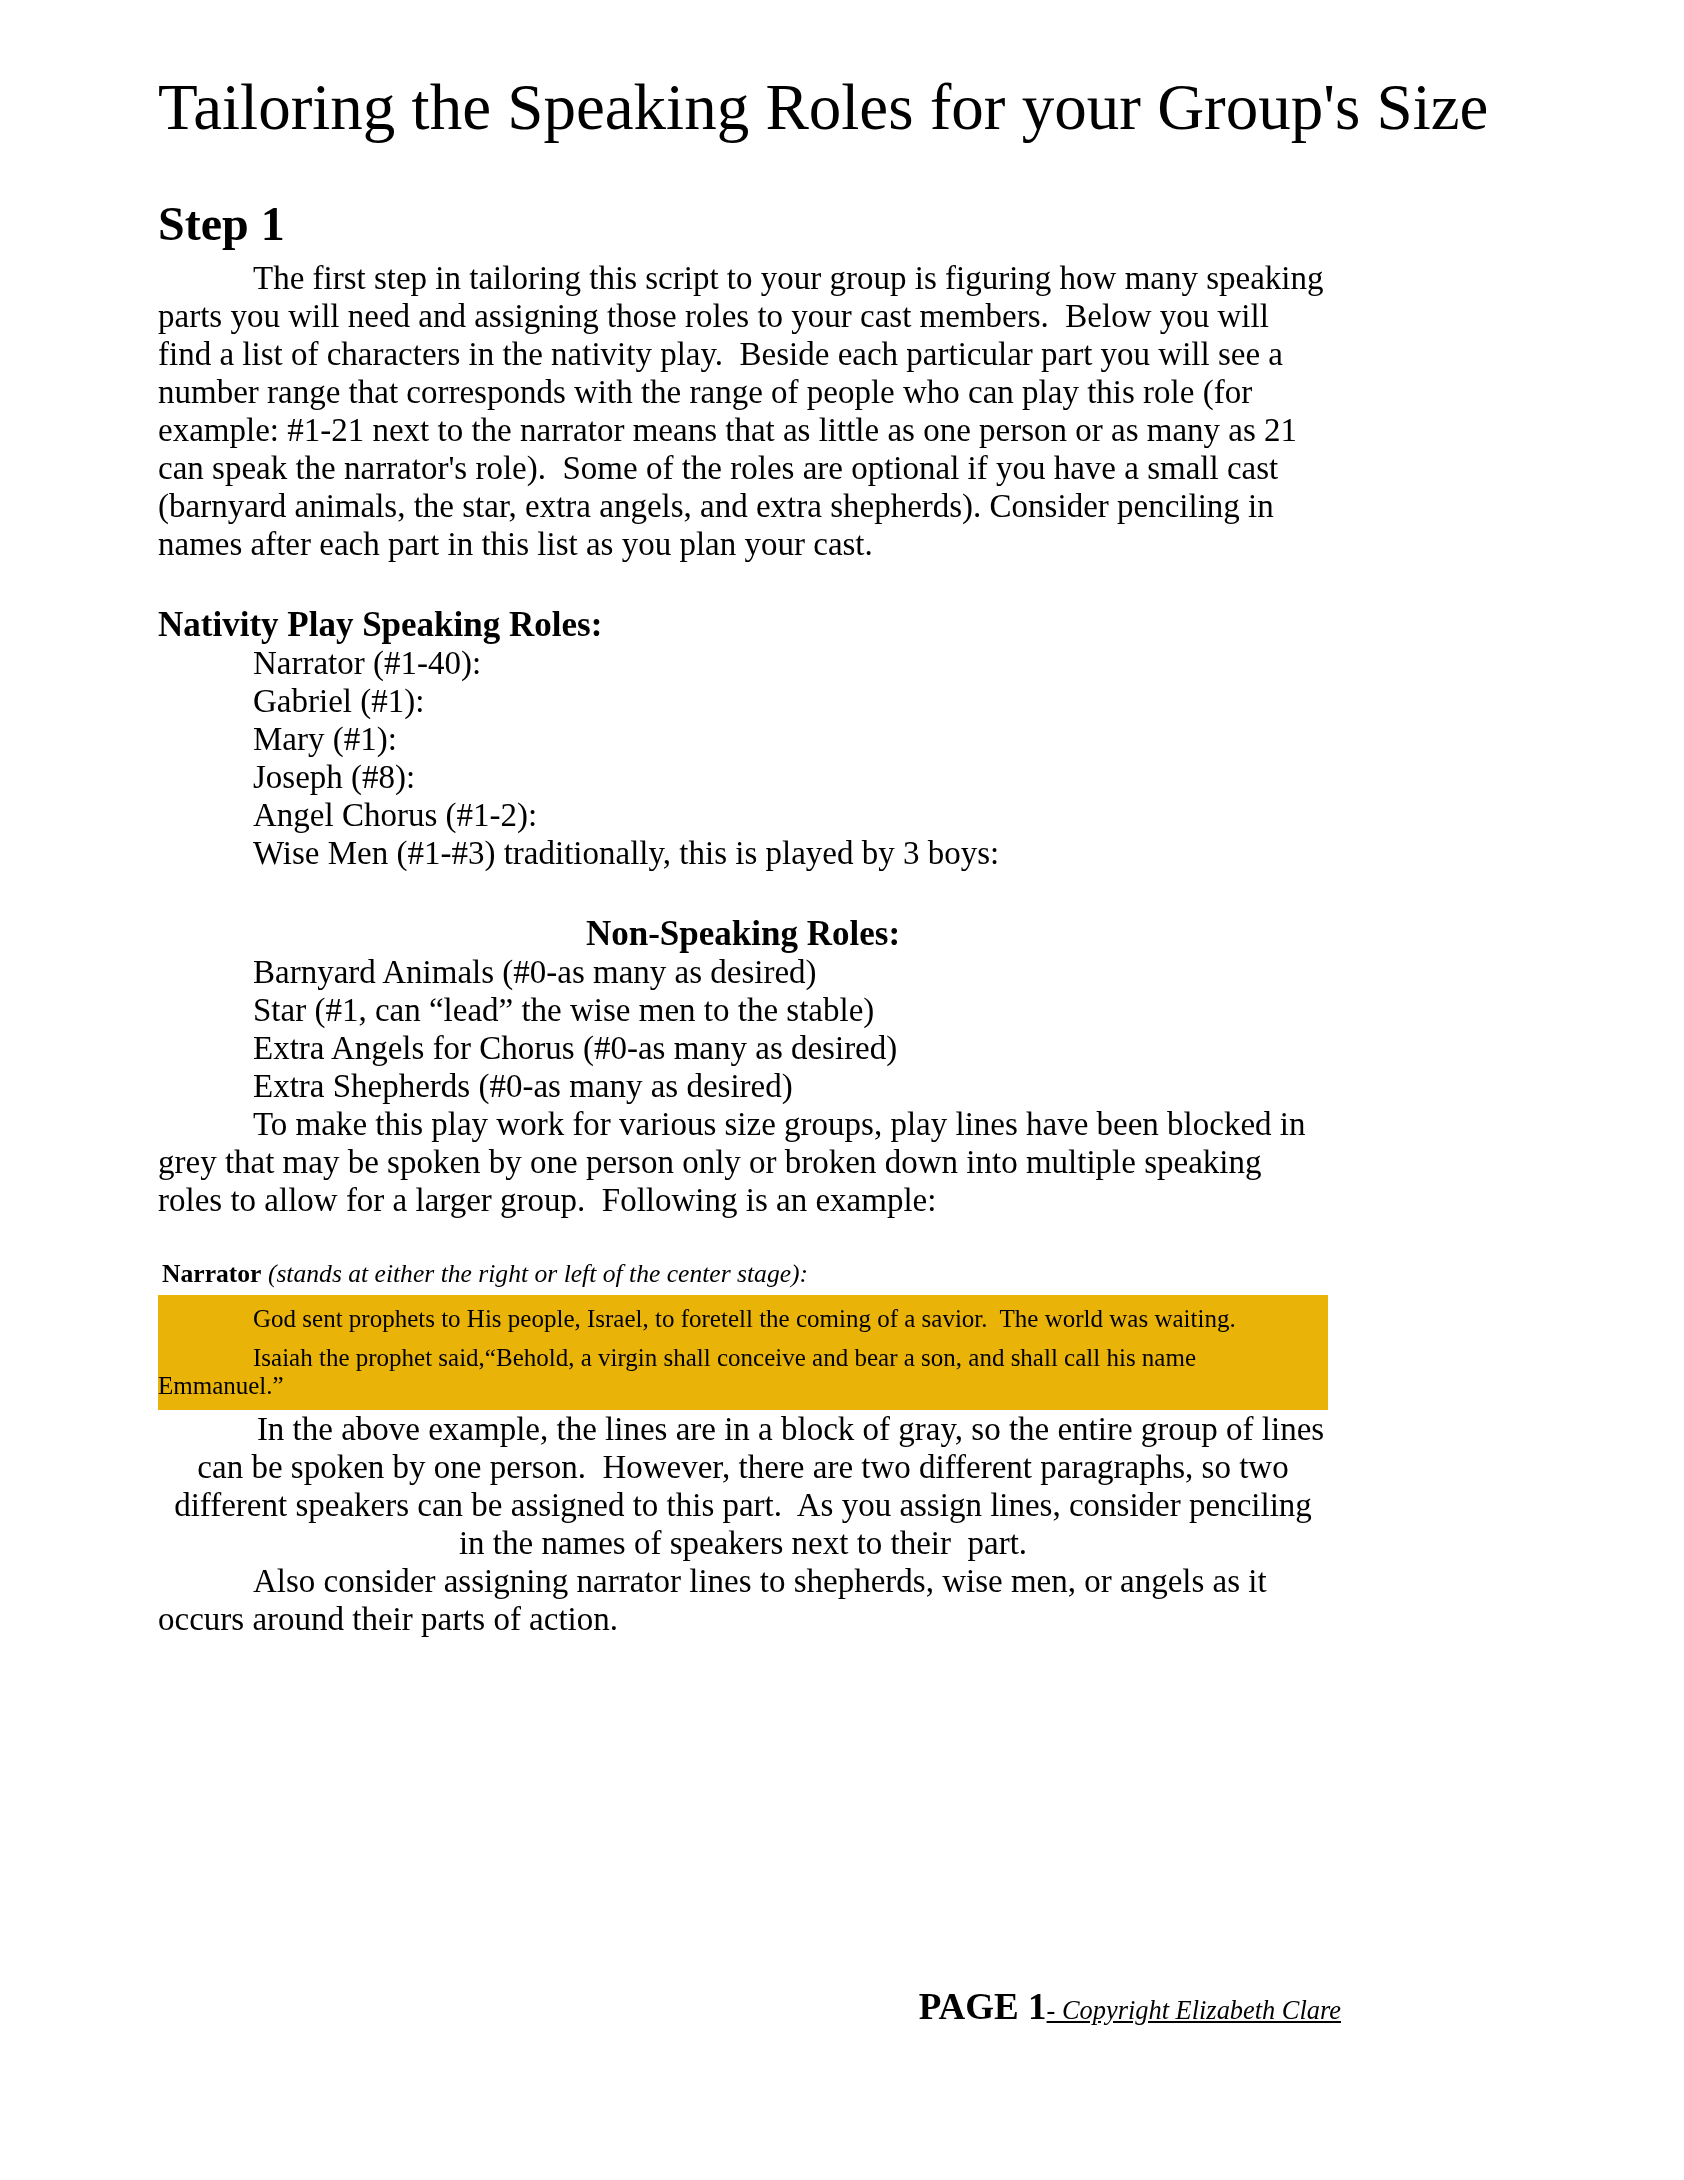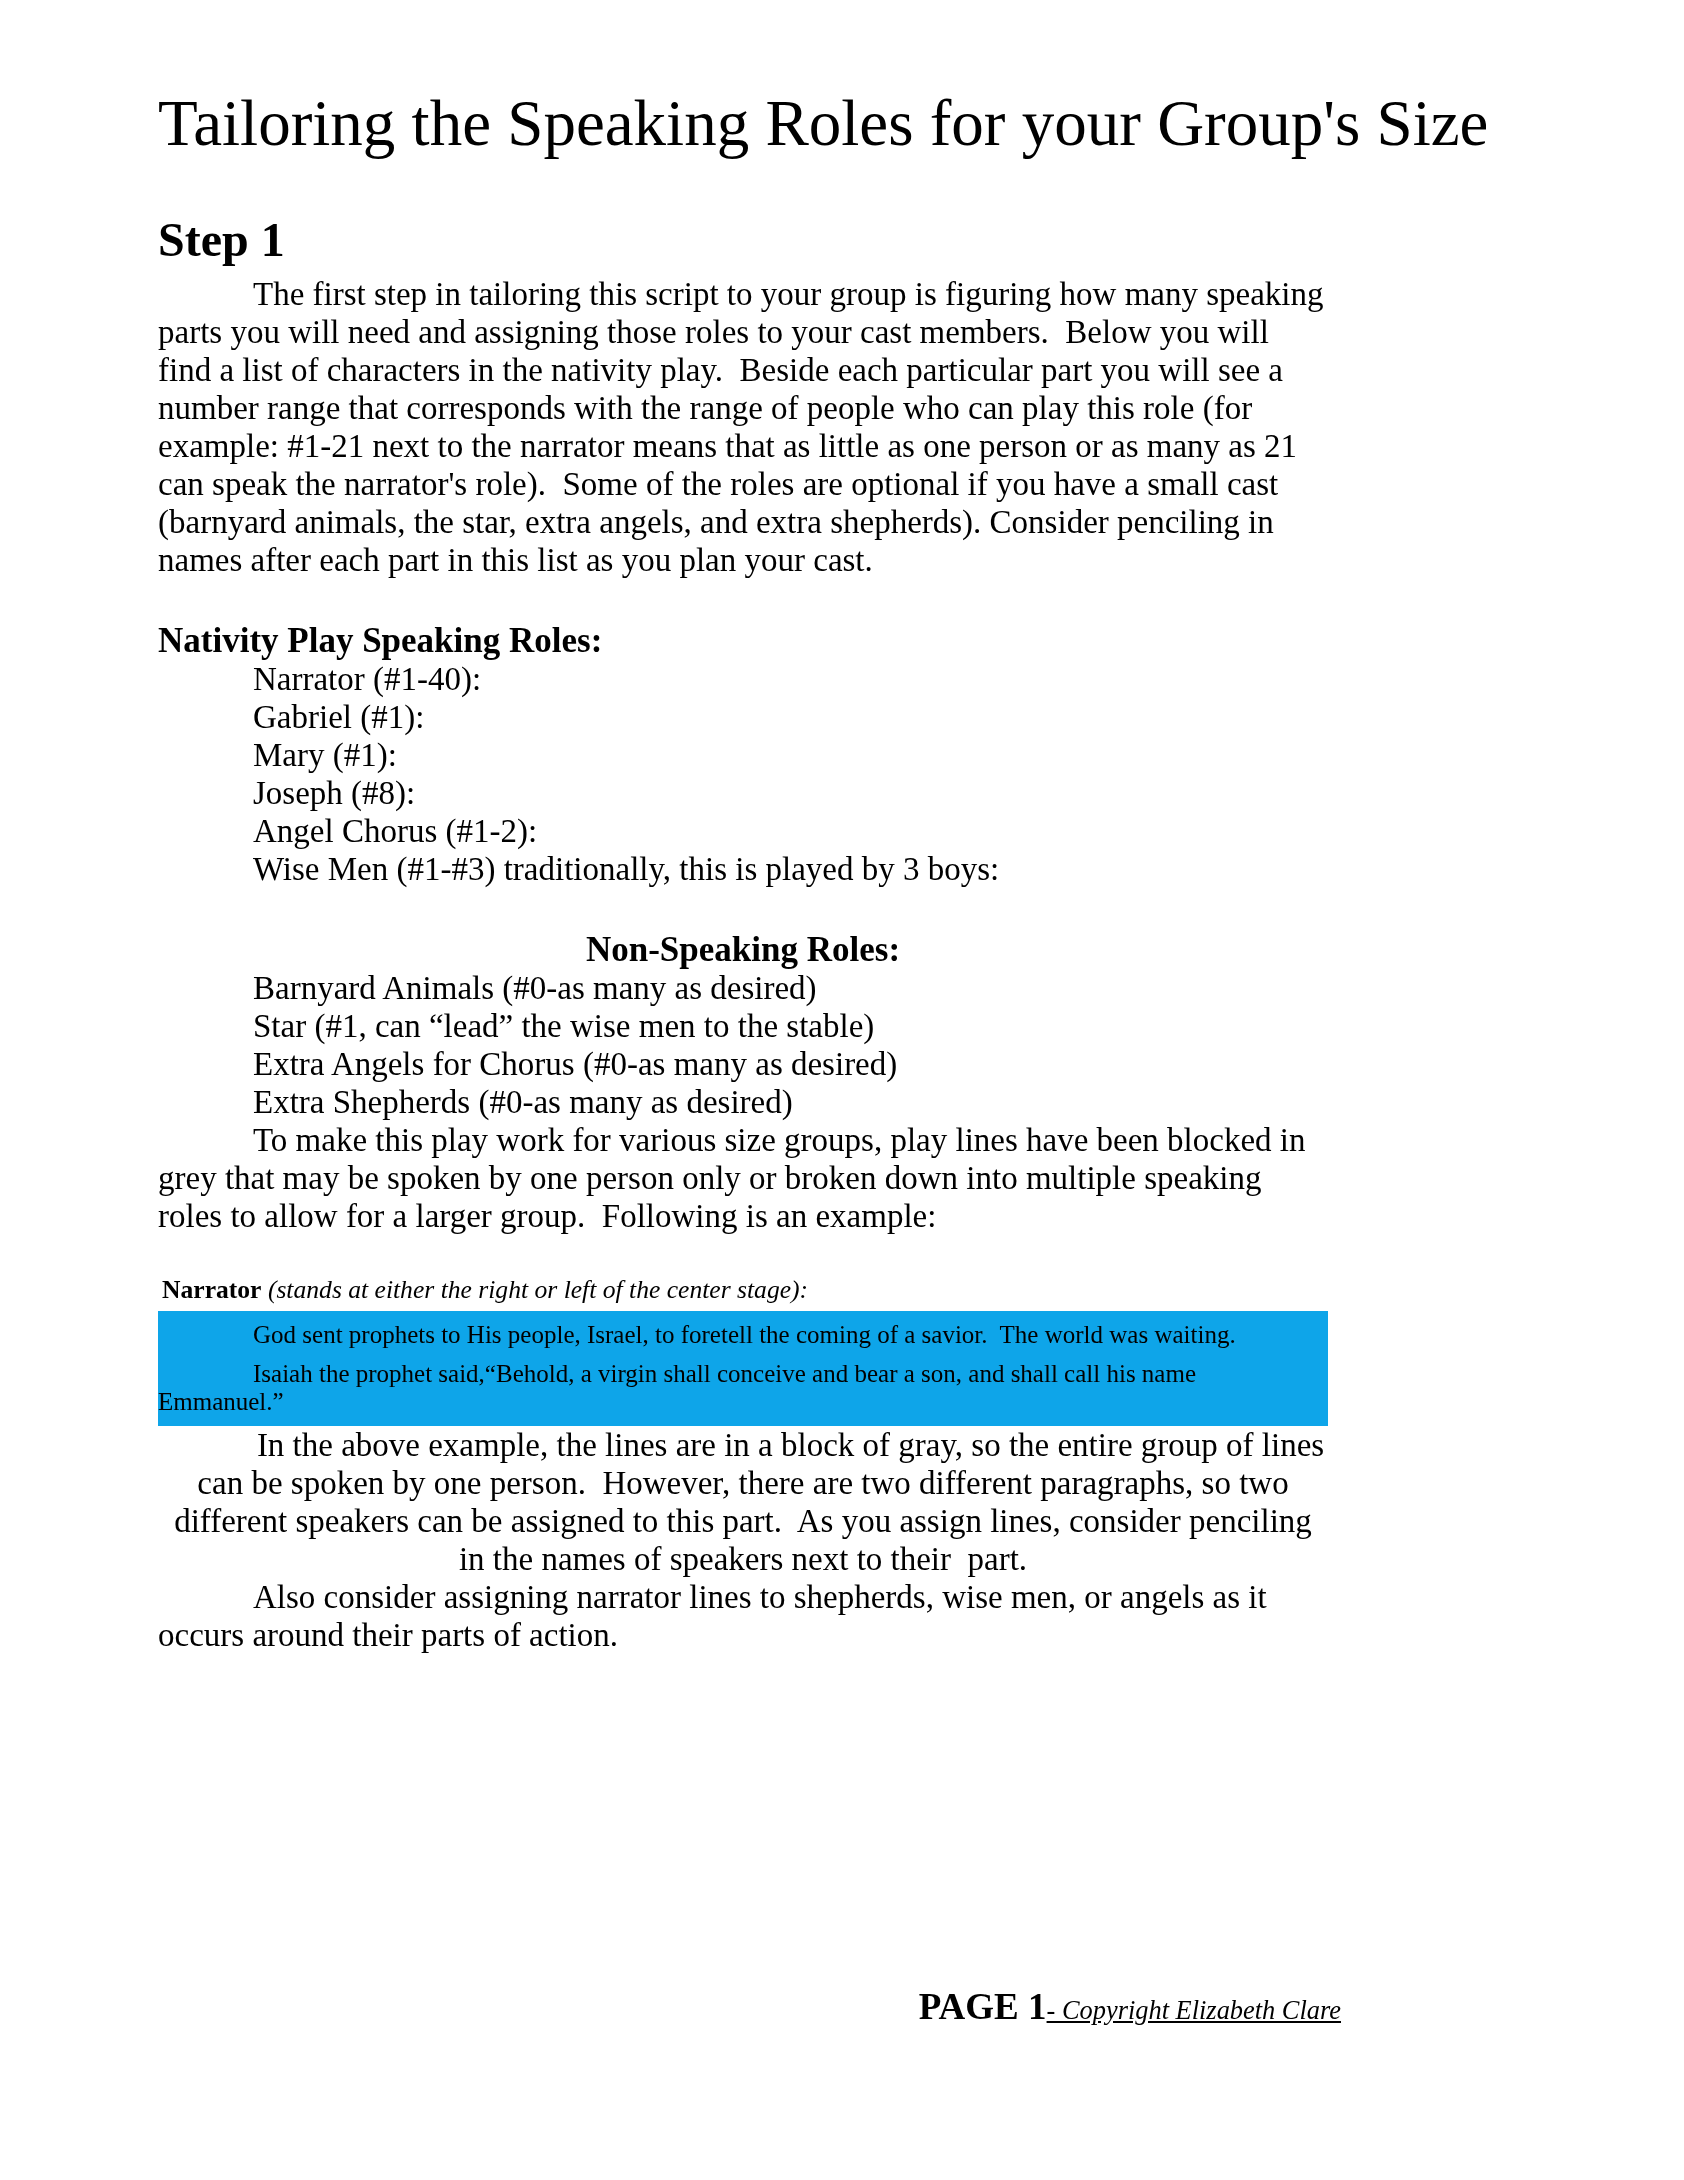--- a/index.html
+++ b/index.html
@@ -4,21 +4,21 @@
 <style>
   * { box-sizing: border-box; }
   html, body { margin: 0; padding: 0; background: #ffffff; }
   .page {
     position: relative;
     width: 1486px;
     height: 2181px;
     background: #ffffff;
     color: #000000;
     font-family: "Liberation Serif", "DejaVu Serif", serif;
-    padding: 80px 158px 0 158px;
+    padding: 64px 158px 0 158px;
     overflow: hidden;
   }
   .doc-title {
     margin: 0 0 25.6px 0;
     text-align: center;
     font-family: cursive;
     font-weight: 400;
     font-size: 65px;
     line-height: 1.35;
     white-space: nowrap;
@@ -53,21 +53,21 @@
   .mt-50 { margin-top: 43px; text-align: center; }
   .mt-45 { margin-top: 38px; }
   .example-head {
     margin: 39px 0 0 4px;
     font-size: 25.6px;
     line-height: 31px;
   }
   .example-head .role { font-weight: bold; }
   .example-head .dir { font-style: italic; }
   .grey-block {
-    background: #0ea5e9;
+    background: #eab308;
     margin-top: 5.1px;
     padding: 10.2px 6.8px 10.2px 0;
   }
   .grey-block p {
     margin: 0;
     font-size: 25px;
     line-height: 28px;
     text-indent: 95px;
     white-space: pre-wrap;
   }

